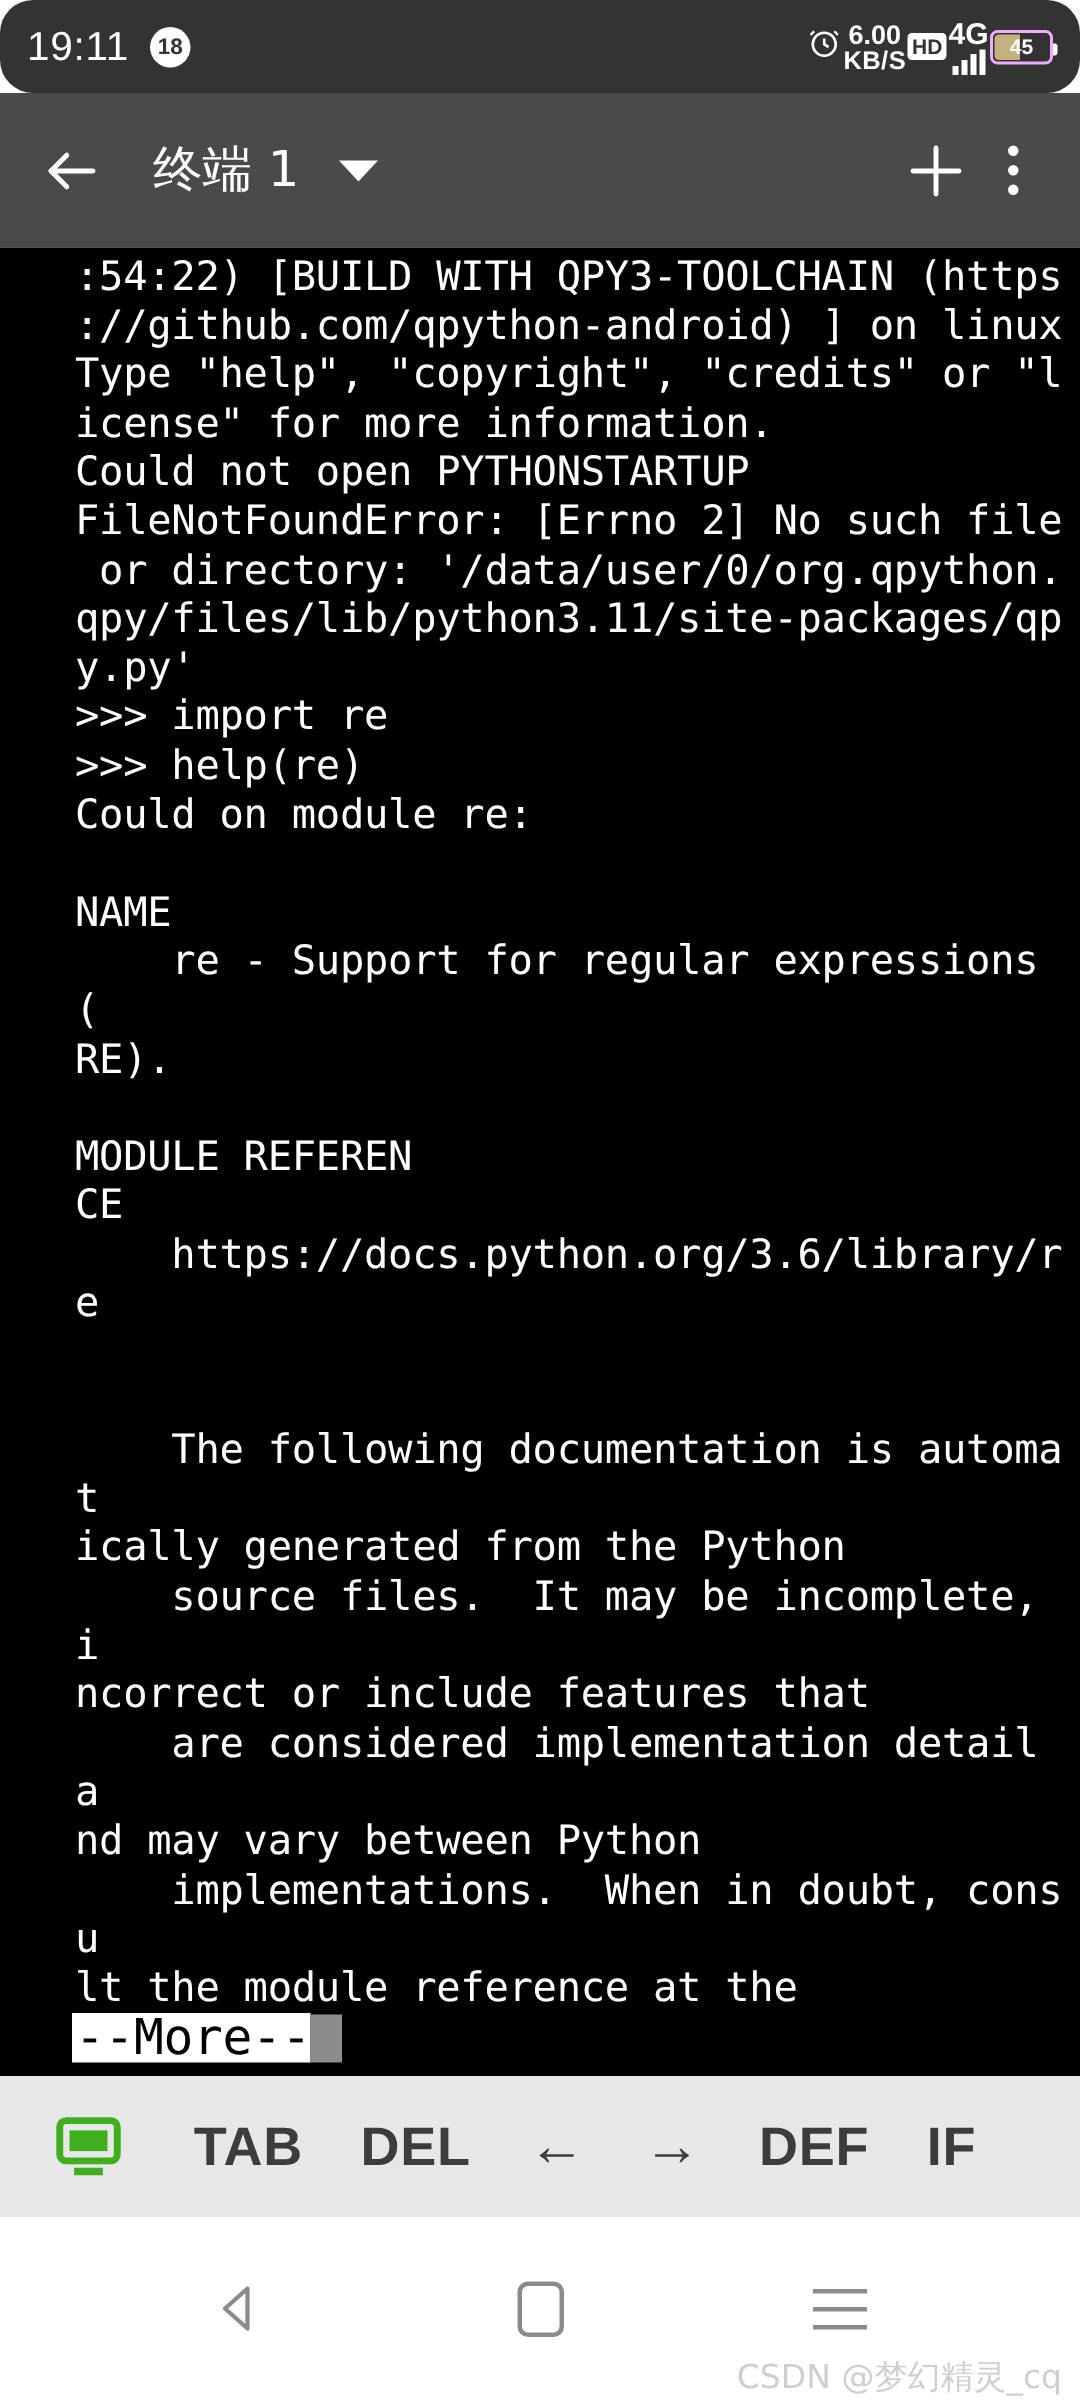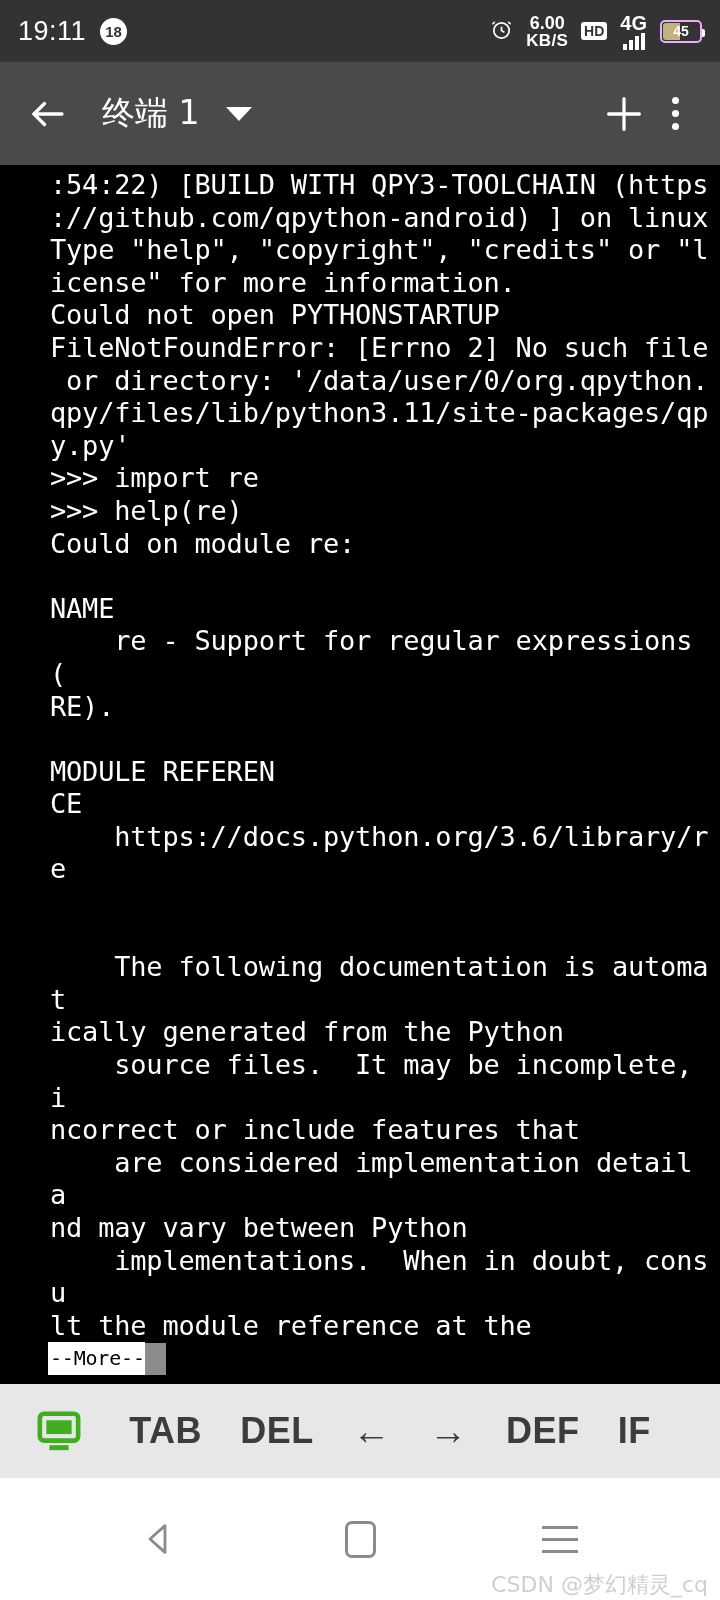--- a/index.html
+++ b/index.html
@@ -8,30 +8,30 @@
     background:#ffffff;
     font-family:"Liberation Sans", sans-serif;
     overflow:hidden;
   }
   #screen { position:relative; width:720px; height:1600px; }
 
   
   .statusbar {
     height:62px; background:#333333;
     display:flex; align-items:center; justify-content:space-between;
-    padding:0 18px; color:#ffffff;
+    padding:0 18px; color:#ffffff;border-radius:22px;
   }
   .sb-left { display:flex; align-items:center; gap:14px; }
   .sb-clock { font-size:27px; letter-spacing:0.5px; }
   .sb-badge {
     min-width:27px; height:27px; border-radius:14px; background:#ffffff;
     color:#333333; font-size:15px; font-weight:bold;
     display:flex; align-items:center; justify-content:center; padding:0 5px;
   }
-  .sb-right { display:flex; align-items:center; gap:13px; }
+  .sb-right { display:flex; align-items:center; gap:1px; }
   .alarm-ico { width:23px; height:23px; }
   .netspeed { display:flex; flex-direction:column; align-items:center; line-height:1; }
   .netspeed .n1 { font-size:18px; font-weight:bold; }
   .netspeed .n2 { font-size:17px; font-weight:bold; letter-spacing:0.3px; }
   .hd-badge {
     background:#ffffff; color:#333333; font-size:14px; font-weight:bold;
     border-radius:3px; padding:1px 3px; line-height:1.15;
   }
   .sig-wrap { display:flex; align-items:flex-end; gap:2px; }
   .sig-g { display:flex; flex-direction:column; align-items:center; line-height:1; }
@@ -82,21 +82,21 @@
     font-size:27px; line-height:32.6px;
     color:#ffffff; white-space:pre;
     padding-left:2px;
     letter-spacing:-0.2px;
     margin-left:48px;
   }
   .term-line.more { display:flex; align-items:center; padding-left:0; }
   .more-txt {
     background:#ffffff; color:#000000;
     font-family:"DejaVu Sans Mono", monospace;
-    font-size:20px; line-height:32.6px; white-space:pre;
+    font-size:33px; line-height:32.6px; white-space:pre;
     padding-left:2px; letter-spacing:-0.2px;
   }
   .more-cursor { width:21px; height:32px; background:#8c8c8c; display:block; }
 
   
   .keybar {
     height:94px; background:#e7e7e7;
     display:flex; align-items:center; padding:0 26px;
   }
   .kb-icon { width:66px; display:flex; align-items:center; justify-content:center; }

